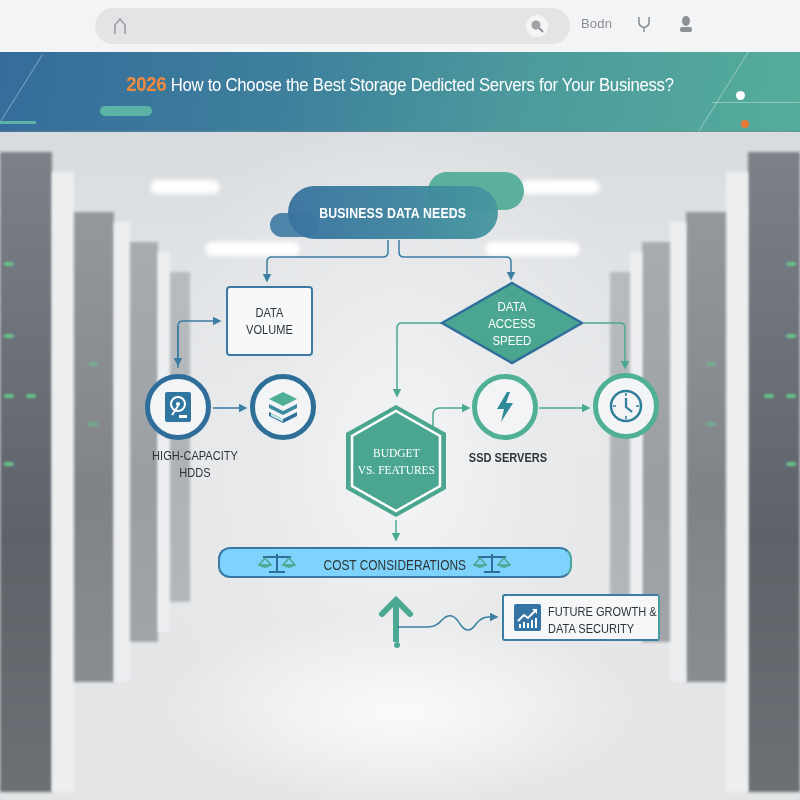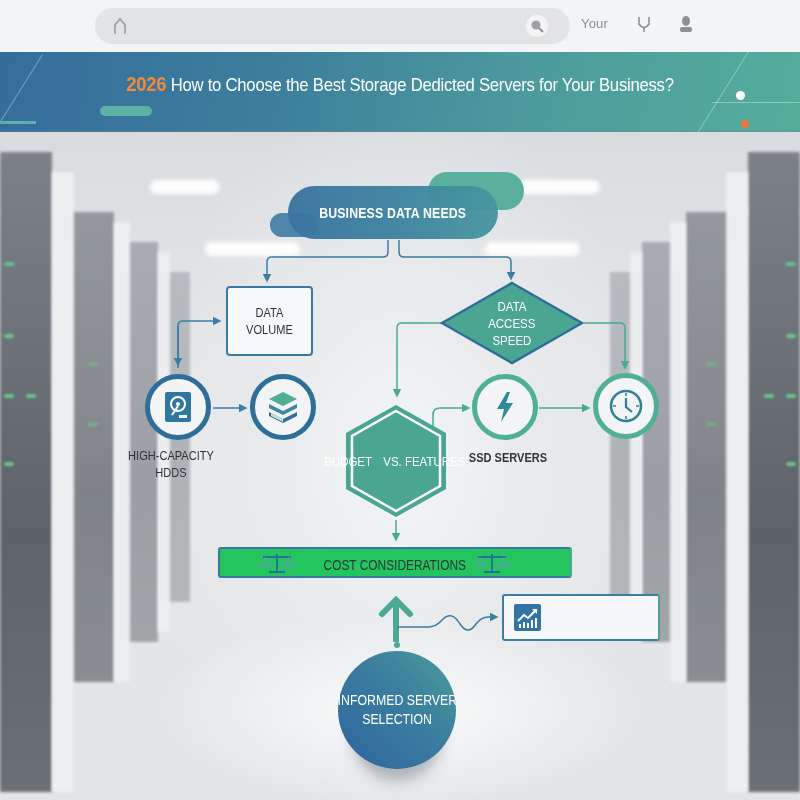--- a/index.html
+++ b/index.html
@@ -103,26 +103,26 @@
     .diamond-wrap { position: absolute; left: 440px; top: 281px; width: 144px; height: 84px; }
     .diamond-text {
       position: absolute; left: 0; top: 0; width: 144px; height: 84px;
       display: flex; flex-direction: column; align-items: center; justify-content: center;
     }
     .label-white { color: #fff; font-size: 13.5px; line-height: 17px; text-align: center; transform: scaleX(0.85); white-space: nowrap; }
 
     .hex-wrap { position: absolute; left: 344px; top: 403px; width: 104px; height: 116px; }
     .hex-text {
       position: absolute; left: 0; top: 0; width: 104px; height: 116px;
-      display: flex; flex-direction: row; align-items: center; justify-content: center;
+      display: flex; flex-direction: column; align-items: center; justify-content: center; font-family: Liberation Serif, serif;
     }
 
     .cost-box {
       position: absolute; left: 218px; top: 547px; width: 354px; height: 31px;
-      border: 2.5px solid #3a78a3; border-radius: 3px; background: #22c55e;
+      border: 2.5px solid #3a78a3; border-radius: 12px; background: #7dd3fc;
       border-right-color: #4aa69c;
     }
     .cost-text { position: absolute; left: 0; width: 349px; top: 7px; text-align: center; }
     .scale-icon { position: absolute; top: 3px; }
 
     .growth-box {
       position: absolute; left: 502px; top: 594px; width: 158px; height: 47px;
       border: 2.5px solid #3b7ea3; border-radius: 3px; background: #f5f7f8;
       border-right-color: #4a9fa0;
     }
@@ -146,21 +146,21 @@
     <svg class="home-icon" viewBox="0 0 14 18" width="14" height="18">
       <path d="M2 17 V8 L7 2 L12 8 V17" fill="none" stroke="#9a9da1" stroke-width="1.6"></path>
     </svg>
     <div class="search-btn">
       <svg width="16" height="16" viewBox="0 0 16 16">
         <circle cx="7" cy="7" r="4.5" fill="#9ea1a5"></circle>
         <line x1="10" y1="10" x2="14" y2="14" stroke="#8d9094" stroke-width="2"></line>
       </svg>
     </div>
   </div>
-  <span class="top-text">Your</span>
+  <span class="top-text">Bodn</span>
   <svg class="v-icon" width="14" height="18" viewBox="0 0 14 18">
     <path d="M2 2 V9 Q7 16 12 9 V2" fill="none" stroke="#8a8d91" stroke-width="1.5"></path>
     <line x1="7" y1="13" x2="7" y2="17" stroke="#8a8d91" stroke-width="1.5"></line>
   </svg>
   <svg class="user-icon" width="16" height="20" viewBox="0 0 16 20">
     <ellipse cx="8" cy="7" rx="4" ry="5" fill="#8d9094"></ellipse>
     <rect x="2" y="13" width="12" height="5" rx="2" fill="#8d9094"></rect>
   </svg>
 </div>
 
@@ -284,21 +284,21 @@
 
   <div class="circle-node circle-blue" style="left:145px;top:374px;">
     <svg width="28" height="32" viewBox="0 0 28 32">
       <rect x="1" y="1" width="26" height="30" rx="2" fill="#2f76a0"></rect>
       <circle cx="14" cy="13" r="7" fill="none" stroke="#fff" stroke-width="2"></circle>
       <circle cx="14" cy="13" r="2" fill="#fff"></circle>
       <path d="M14 15 L8 24" stroke="#fff" stroke-width="2"></path>
       <rect x="15" y="24" width="8" height="3" fill="#fff"></rect>
     </svg>
   </div>
-  <div class="node-caption" style="left:116px;top:447px;">
+  <div class="node-caption" style="left:140px;top:447px;">
     <div class="label-dark">HIGH-CAPACITY</div>
     <div class="label-dark">HDDS</div>
   </div>
 
   <div class="circle-node circle-blue" style="left:250px;top:374px;border-color:#2e6f98;">
     <svg width="32" height="34" viewBox="0 0 32 34">
       <polygon points="16,2 30,9 16,16 2,9" fill="#4fae95"></polygon>
       <polygon points="2,14 16,21 30,14 30,18 16,25 2,18" fill="#3b8aa0"></polygon>
       <polygon points="2,22 16,29 30,22 30,26 16,33 2,26" fill="#2f6e9a"></polygon>
       <polygon points="4,23 16,29 16,32 4,26" fill="#bfe3e0"></polygon>
@@ -367,19 +367,19 @@
       <svg width="27" height="27" viewBox="0 0 27 27">
         <polyline points="4,17 10,11 14,14 22,6" fill="none" stroke="#fff" stroke-width="2"></polyline>
         <polygon points="18,5 23,5 23,10" fill="#fff"></polygon>
         <rect x="5" y="20" width="2" height="4" fill="#fff"></rect>
         <rect x="9" y="18" width="2" height="6" fill="#fff"></rect>
         <rect x="13" y="19" width="2" height="5" fill="#fff"></rect>
         <rect x="17" y="16" width="2" height="8" fill="#fff"></rect>
         <rect x="21" y="14" width="2" height="10" fill="#fff"></rect>
       </svg>
     </div>
-  </div>
-
-  <div class="final-circle">
-    <span class="label-white">INFORMED SERVER</span>
-    <span class="label-white">SELECTION</span>
-  </div>
+    <div class="growth-text">
+      <div class="label-dark">FUTURE GROWTH &amp;</div>
+      <div class="label-dark">DATA SECURITY</div>
+    </div>
+  </div>
+
 </div>
 
 </body></html>

